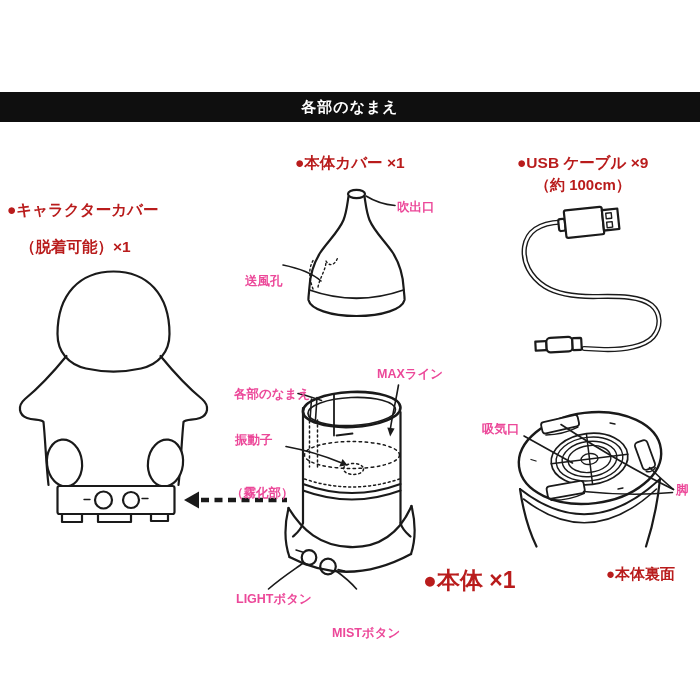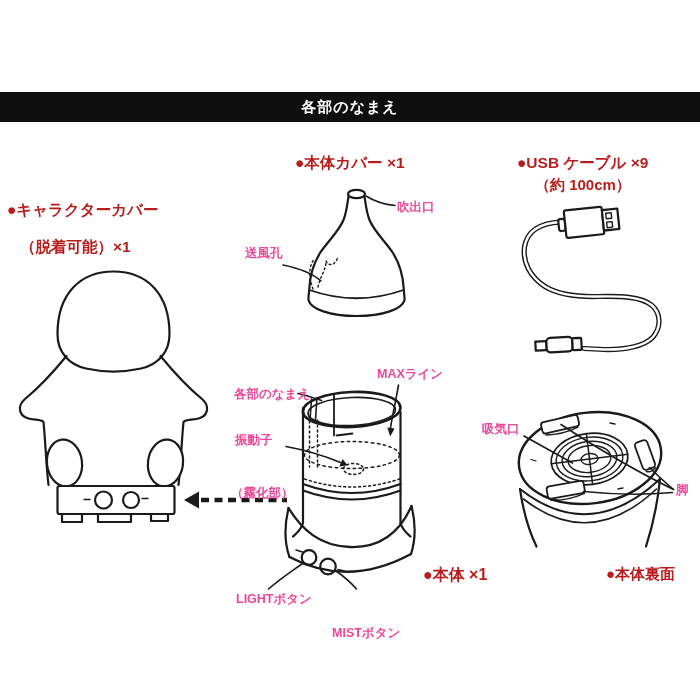--- a/index.html
+++ b/index.html
@@ -157,31 +157,31 @@
 
   <div class="header-bar">
     <span class="title">各部のなまえ</span>
   </div>
 
   <div class="heading" style="left:7px;top:200px;text-align:right;">●キャラクターカバー</div>
   <div class="heading" style="left:20px;top:237px;">（脱着可能）×1</div>
 
   <div class="heading" style="left:295px;top:153px;">●本体カバー ×1</div>
   <div class="label" style="left:397px;top:199px;">吹出口</div>
-  <div class="label" style="left:245px;top:245px;">送風孔</div>
+  <div class="label" style="left:245px;top:273px;">送風孔</div>
 
   <div class="heading" style="left:517px;top:153px;">●USB ケーブル ×9</div>
   <div class="heading small" style="left:535px;top:176px;">（約 100cm）</div>
 
   <div class="label" style="left:377px;top:366px;">MAXライン</div>
   <div class="label" style="left:234px;top:386px;">各部のなまえ</div>
   <div class="label" style="left:235px;top:432px;">振動子</div>
   <div class="label" style="left:231px;top:449px;margin-top:36px;">（霧化部）</div>
   <div class="label" style="left:236px;top:591px;">LIGHTボタン</div>
   <div class="label" style="left:332px;top:591px;margin-top:34px;">MISTボタン</div>
 
-  <div class="heading" style="left:423px;top:565px;font-size:16px;">●本体 ×1</div>
+  <div class="heading" style="left:423px;top:565px;font-size:23px;">●本体 ×1</div>
   <div class="heading" style="left:606px;top:565px;font-size:15px;">●本体裏面</div>
 
   <div class="label" style="left:482px;top:421px;">吸気口</div>
   <div class="label" style="left:676px;top:482px;">脚</div>
 
 </div>
 
 </body></html>

